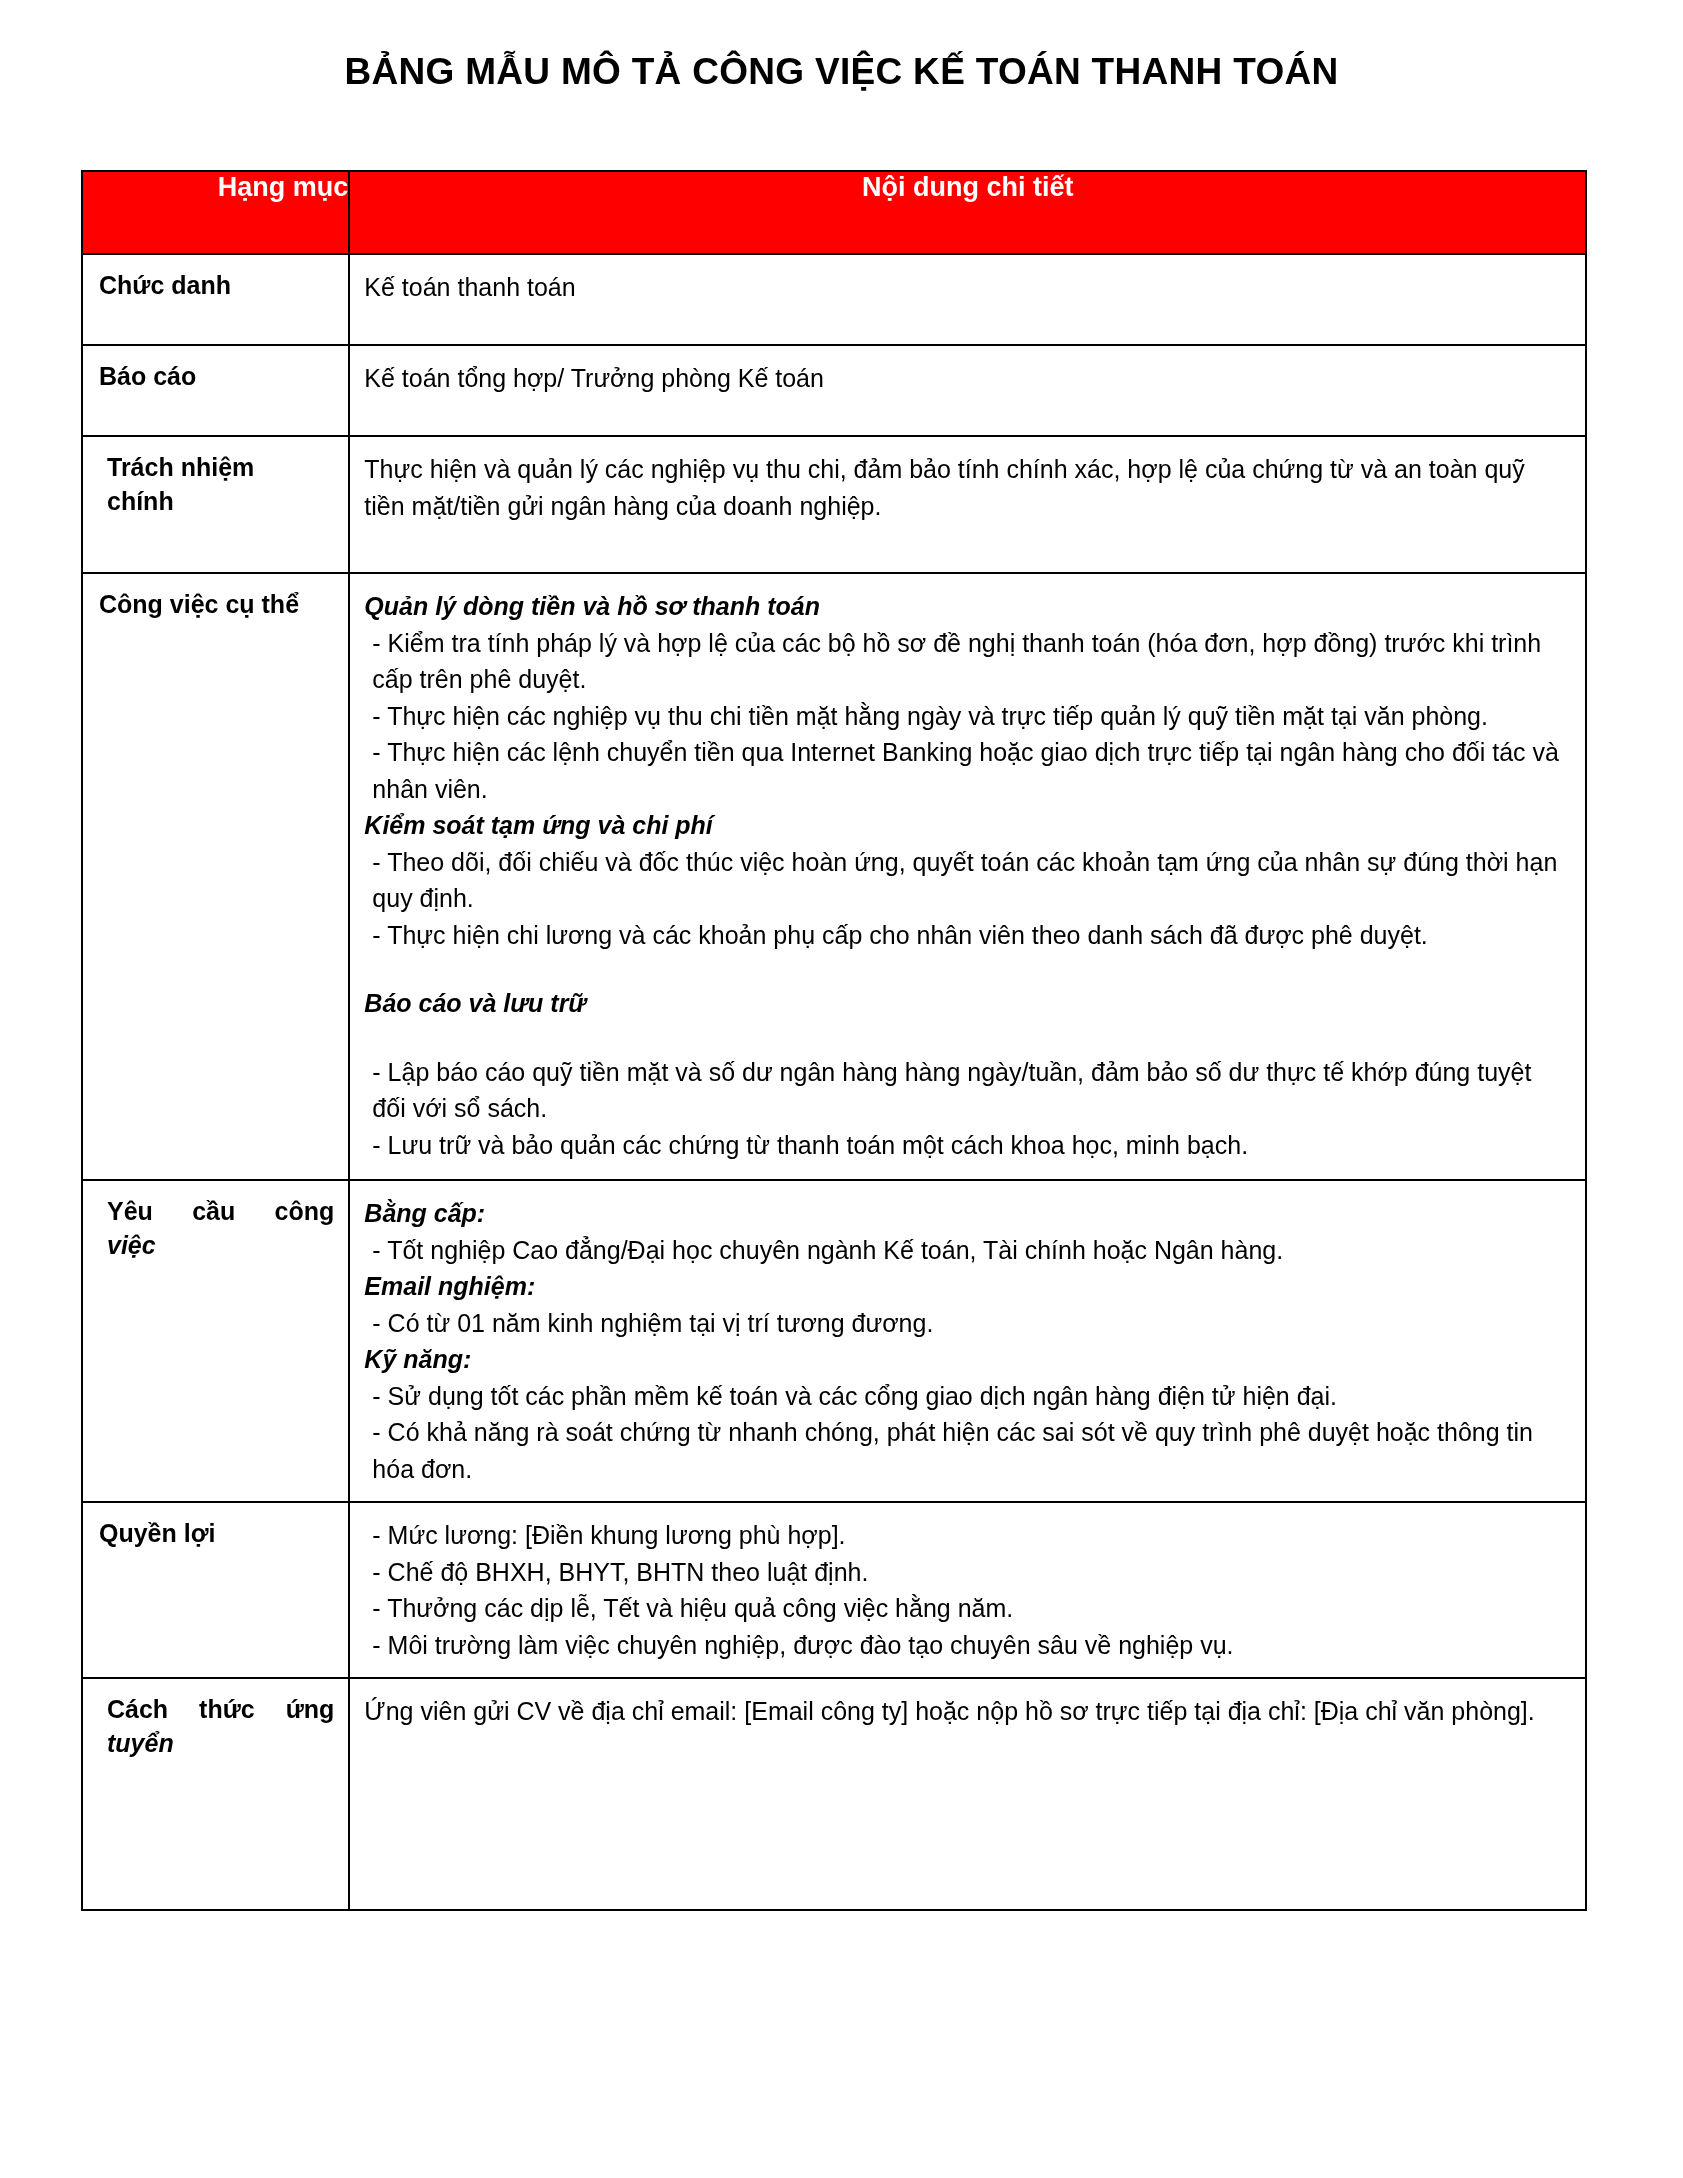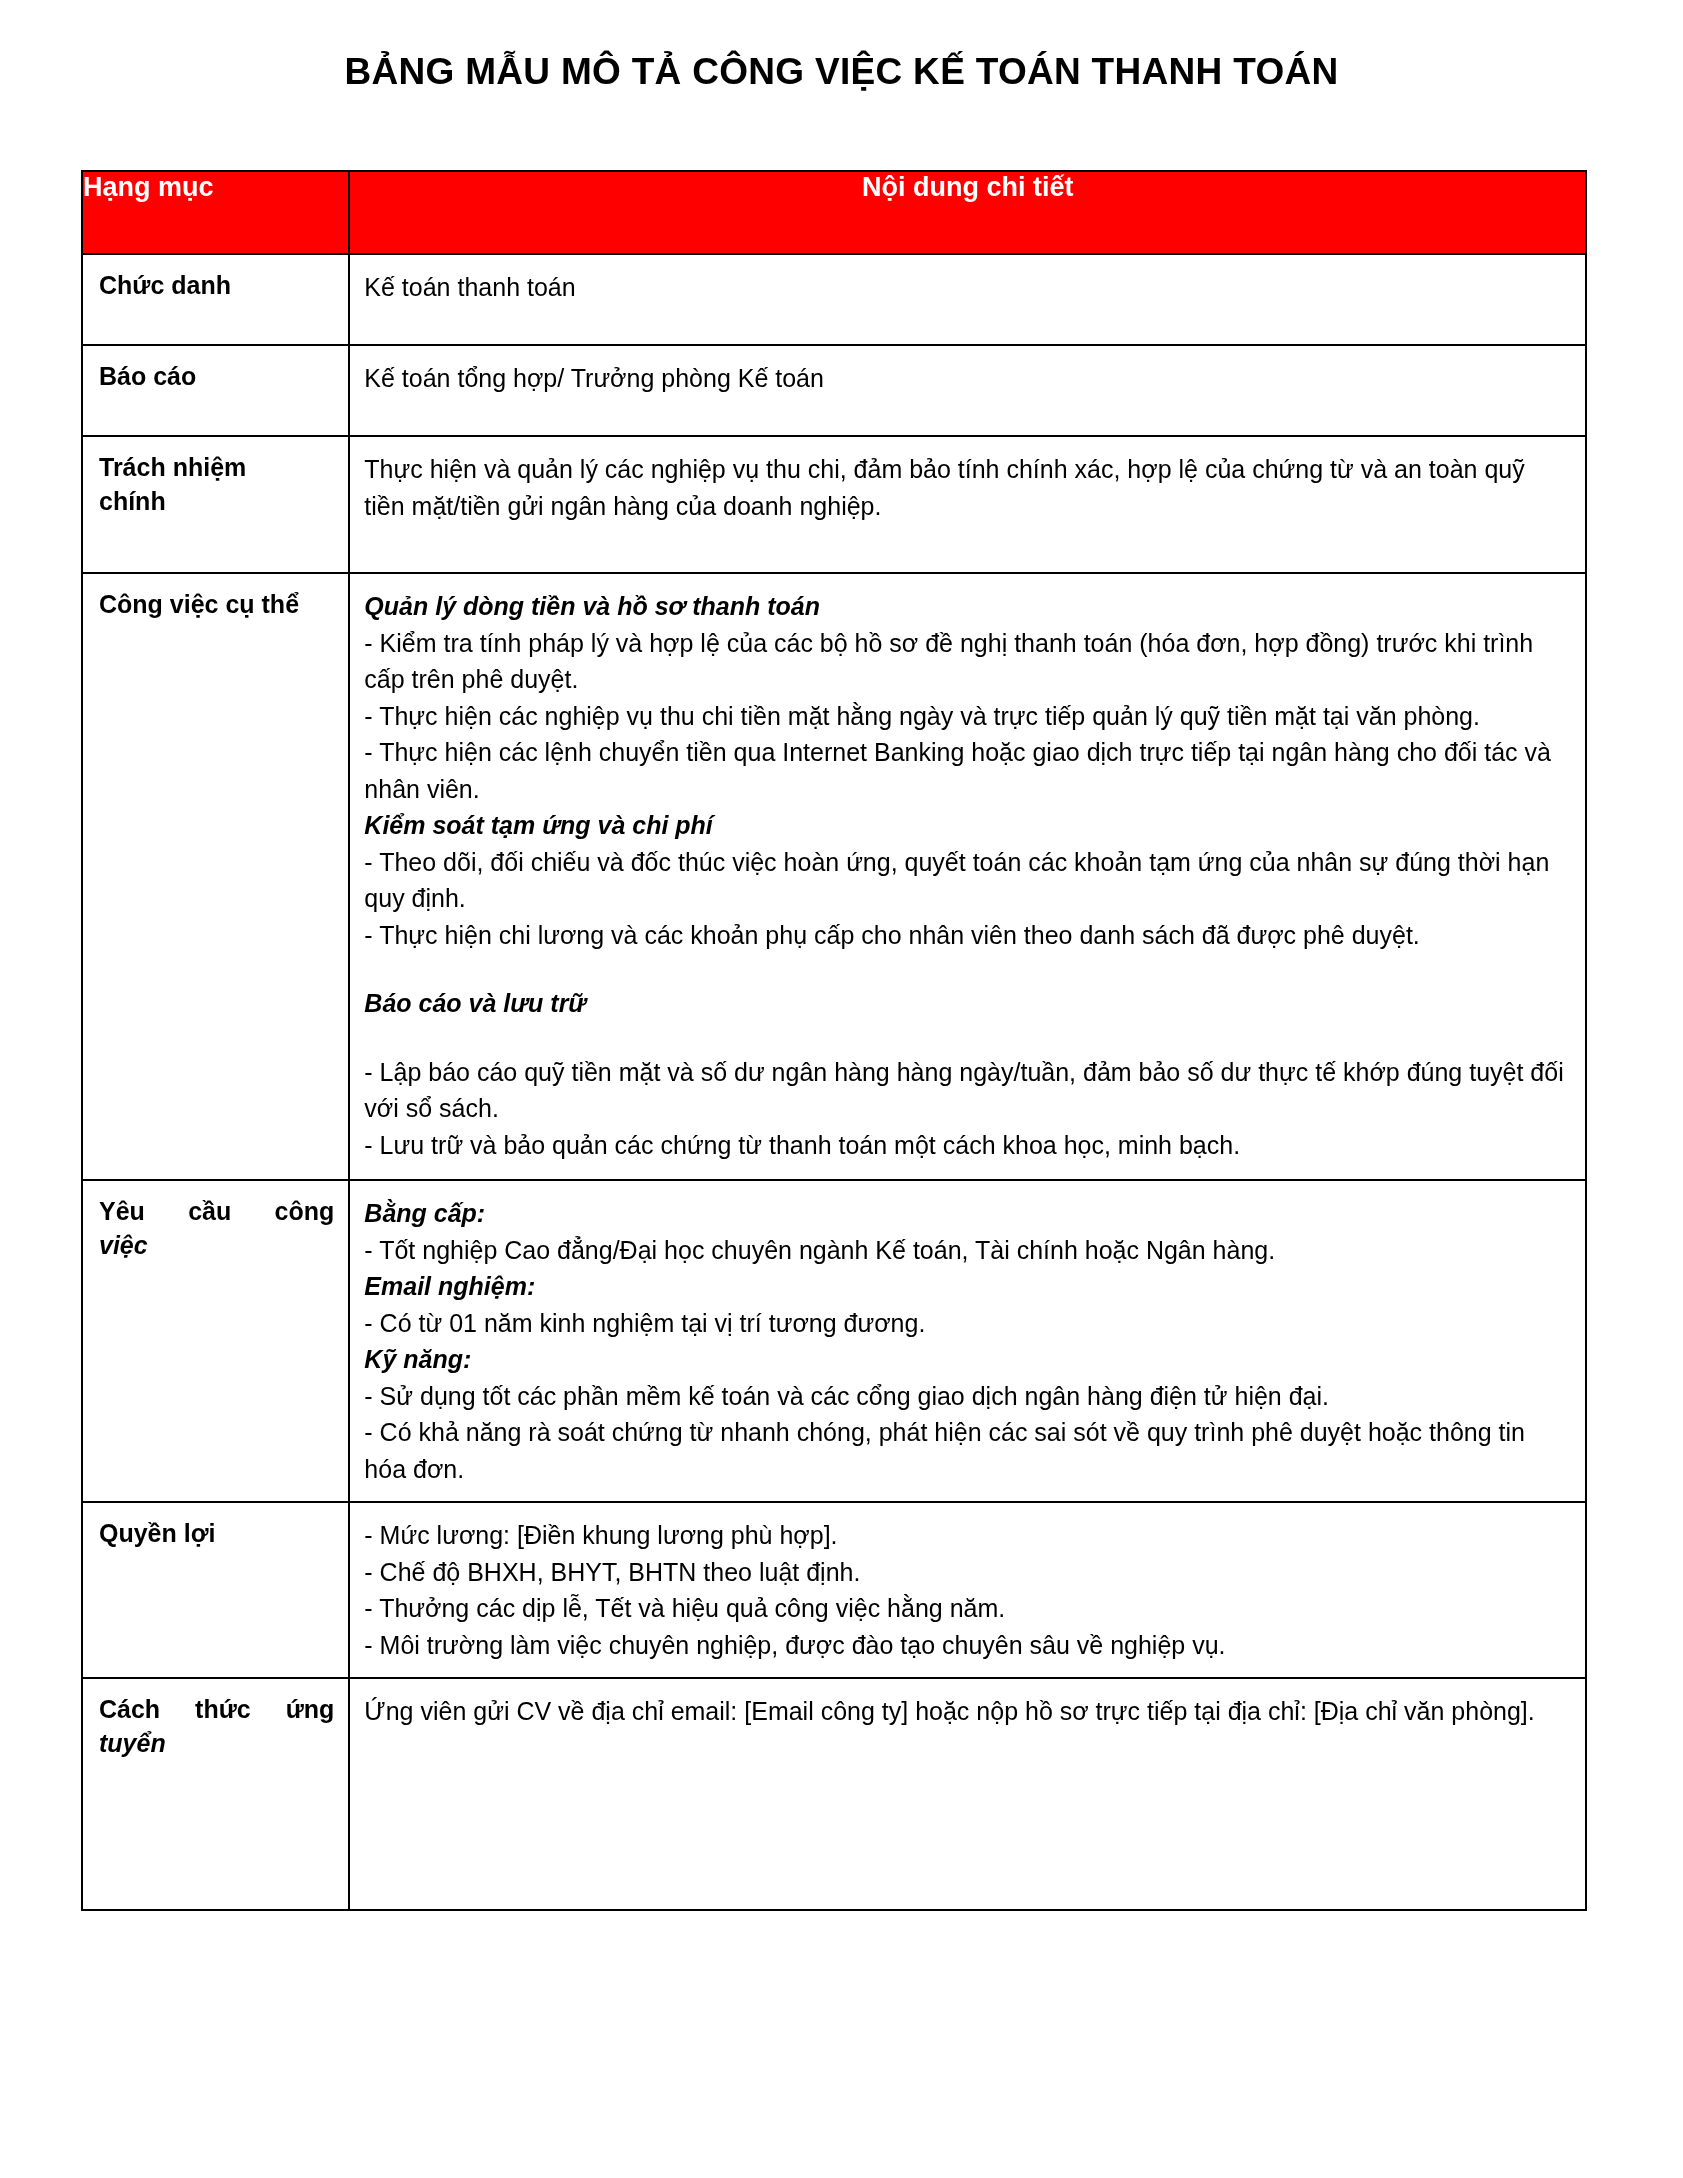--- a/index.html
+++ b/index.html
@@ -51,21 +51,21 @@
   thead th {
     background: #FF0000;
     color: #ffffff;
     border: 3px solid #000000;
     font-size: 27px;
     font-weight: bold;
     height: 81px;
     vertical-align: middle;
     text-align: center;
   }
-  thead th.th-label { text-align: left; }
+  thead th.th-label { text-align: right; }
 
   td.cell-label {
     padding: 14px 14px 14px 16px;
     font-size: 25px;
     font-weight: bold;
     line-height: 1.34;
   }
   td.cell-label.justify {
     text-align: justify;
     text-align-last: justify;
@@ -79,21 +79,21 @@
   td.cell-content {
     padding: 14px 16px 14px 14px;
     font-size: 25px;
     line-height: 1.46;
   }
   .row-small td { height: 61px; margin-left: 40px; }
   .row-resp td { height: 107px; }
   .row-tasks td.cell-content { padding-bottom: 16px; }
   .row-apply td { height: 202px; }
 
-  .content-line { display: block; }
+  .content-line { display: block; margin-left: 8px; }
   .bold-head { font-weight: bold; display: block; font-style: italic; }
   .spacer { display: block; height: 32px; }
 </style>
 </head>
 <body>
 
 <div class="page">
 
   <div class="doc-title">BẢNG MẪU MÔ TẢ CÔNG VIỆC KẾ TOÁN THANH TOÁN</div>
 

